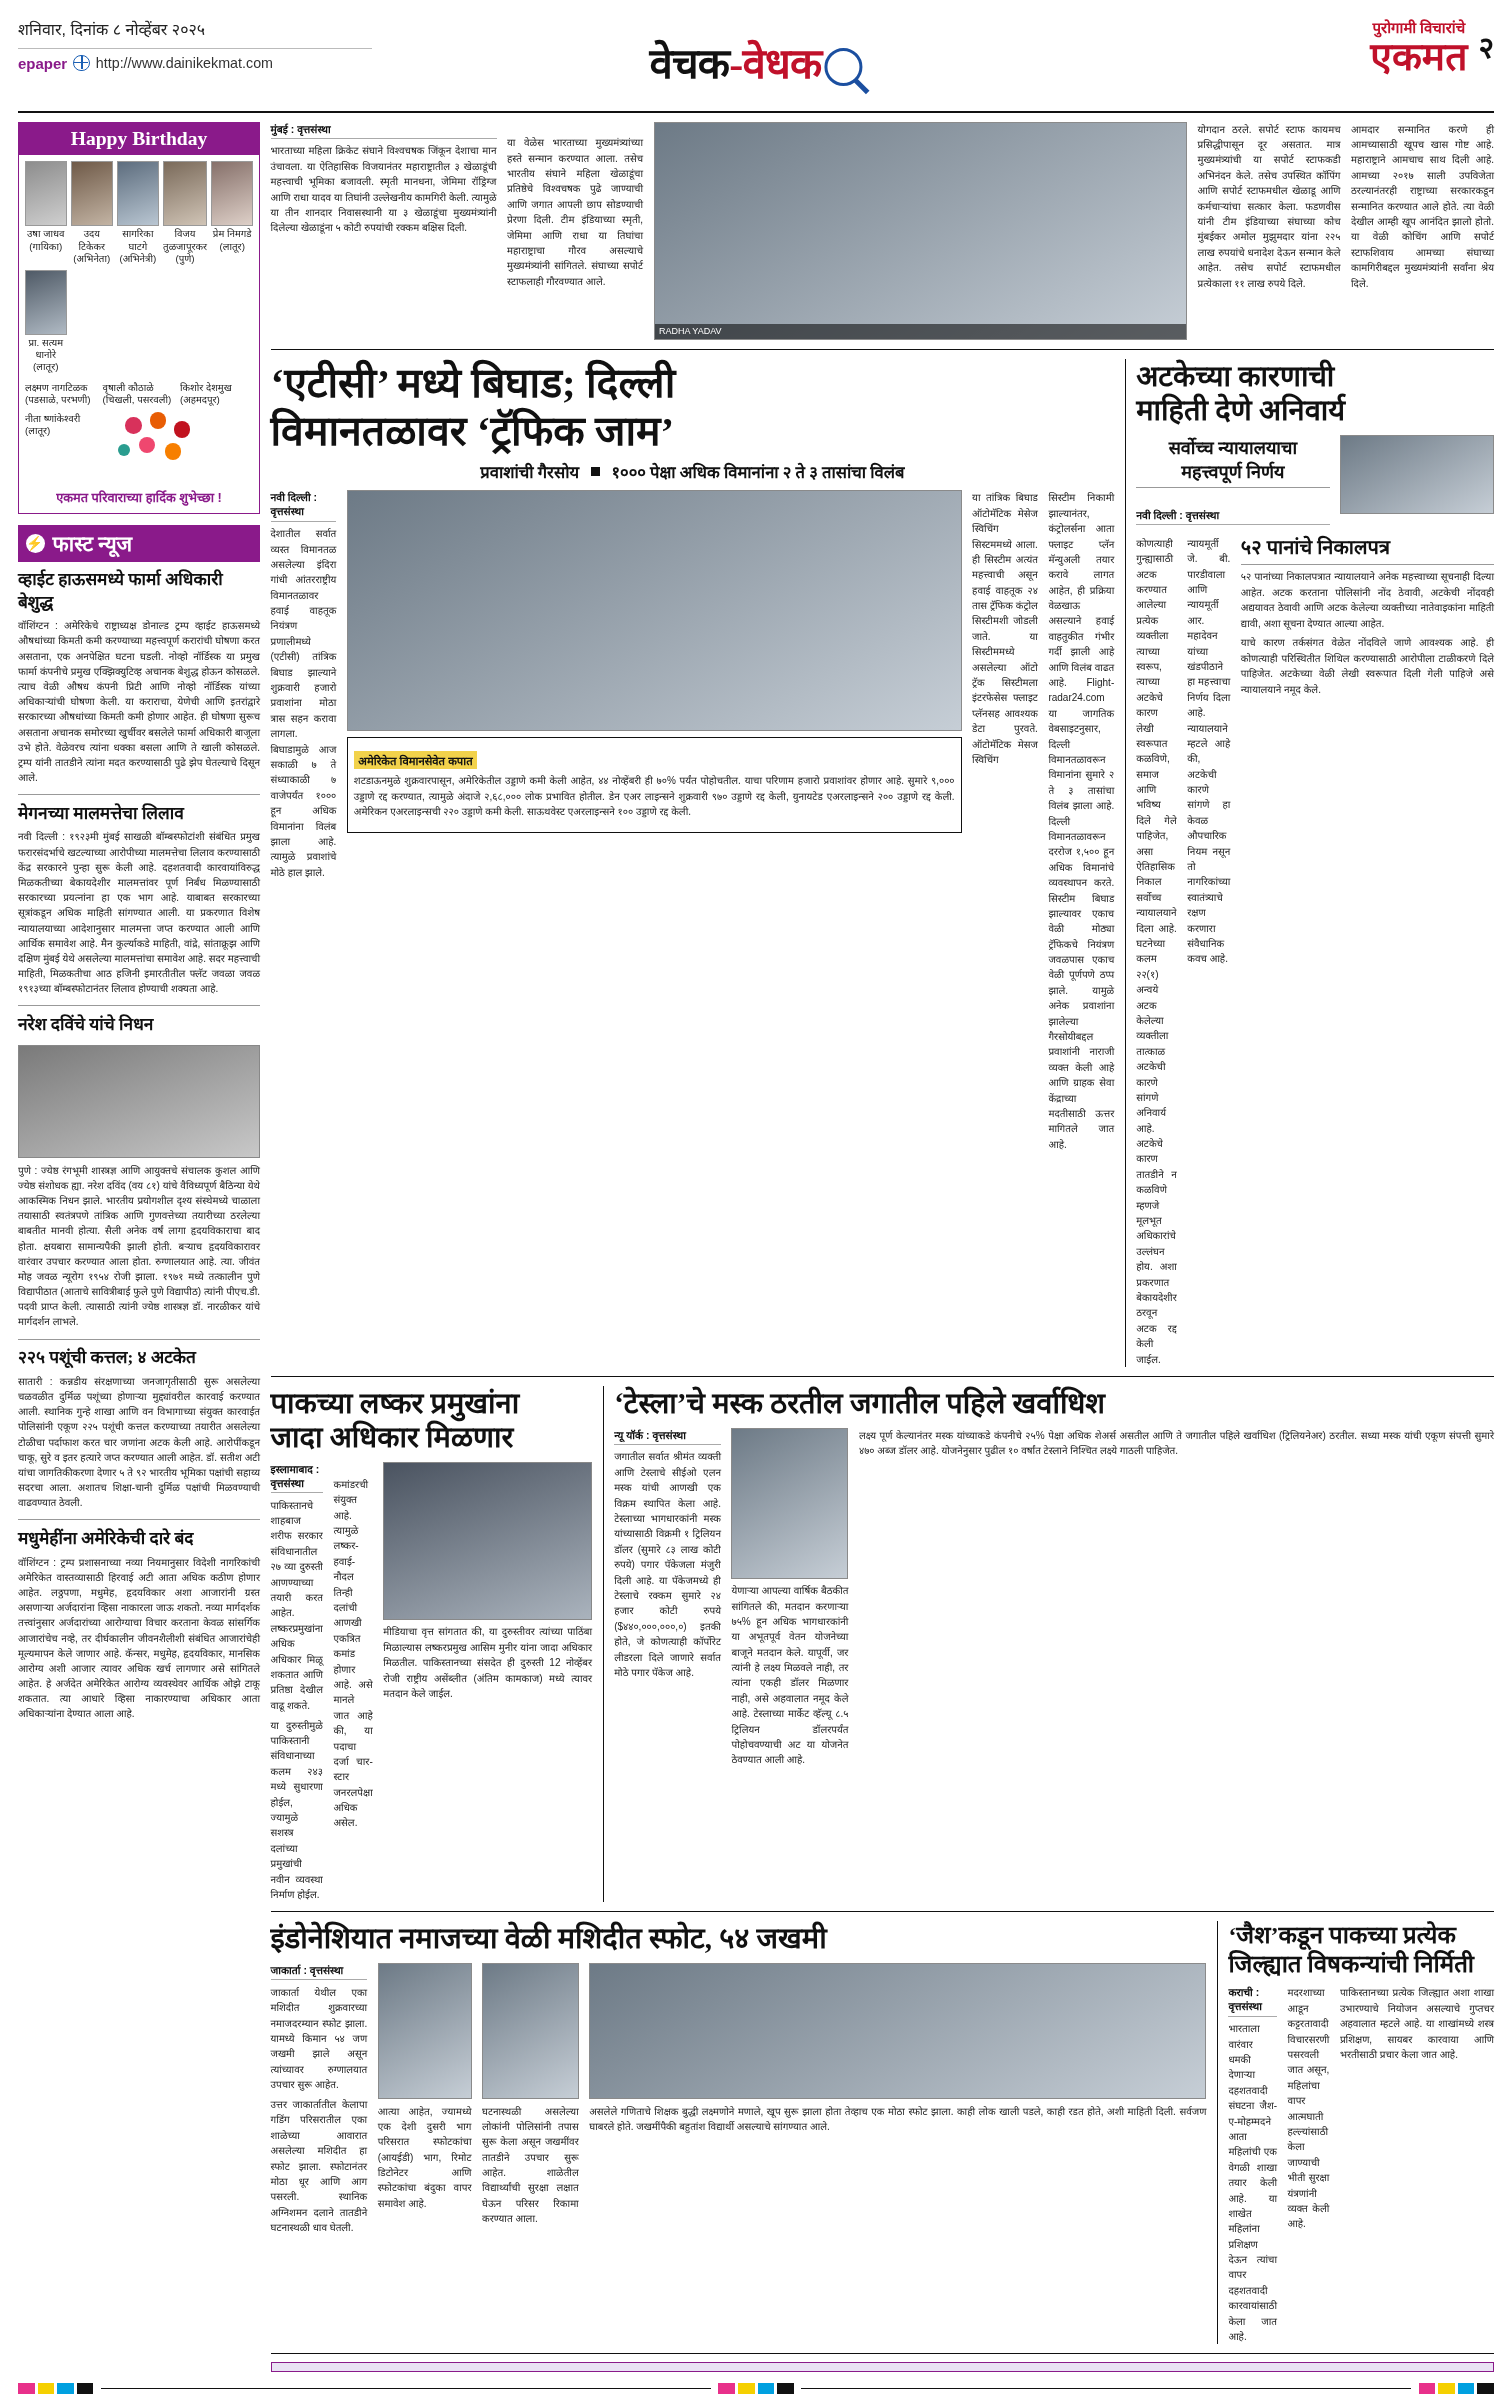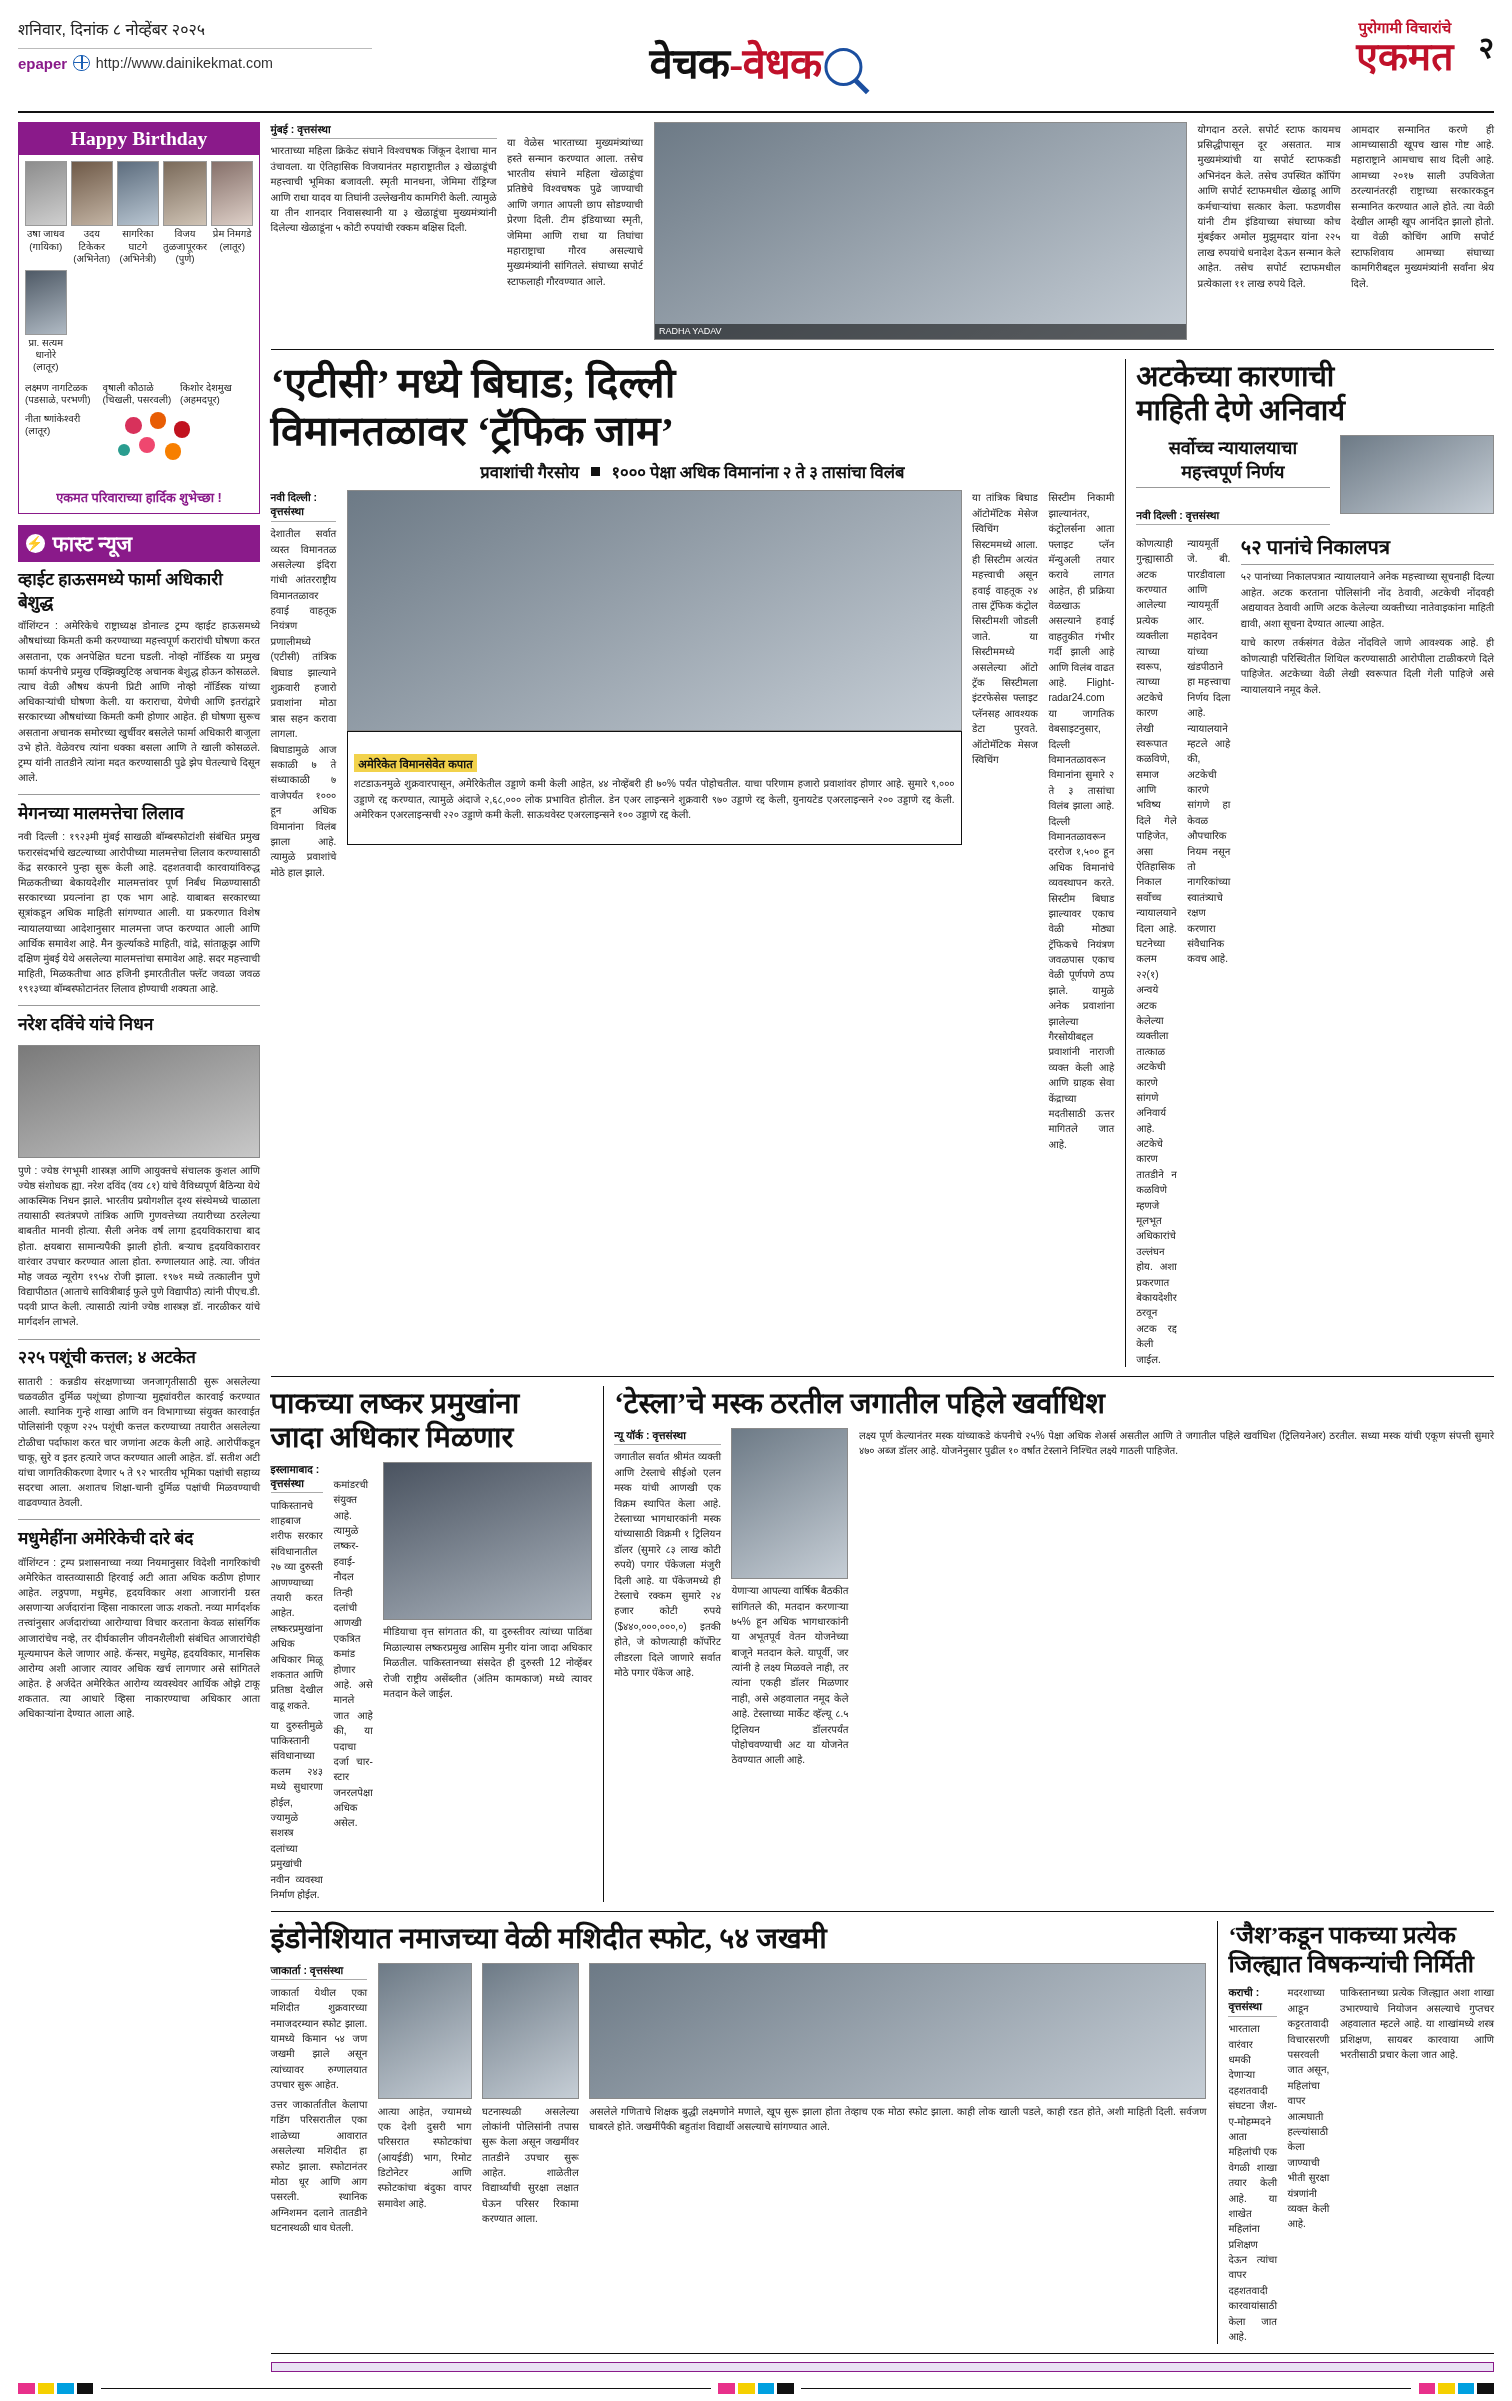--- a/index.html
+++ b/index.html
@@ -22,21 +22,21 @@
   .globe { width:16.6px; height:16.6px; border-radius:50%; border:1.5px solid #1a5fb4; display:inline-block; position:relative; }
   .globe:before { content:""; position:absolute; left:6.8px; top:0; width:1.5px; height:13.6px; background:#1a5fb4; }
   .globe:after { content:""; position:absolute; left:0; top:6px; width:13.6px; height:1.5px; background:#1a5fb4; }
 
   .mast-center { position:absolute; left:50%; transform:translateX(-50%); top:19.6px; text-align:center; }
   .mast-center .title { font-family:"Liberation Serif", serif; font-size:42px; font-weight:bold; letter-spacing:-0.8px; }
   .mast-center .title .red { color:#c0112a; }
   .mag { display:inline-block; width:38px; height:38px; border:3.8px solid #1b4fa0; border-radius:50%; position:relative; vertical-align:-7.5px; margin-left:3px; }
   .mag:after { content:""; position:absolute; right:-10.5px; bottom:-6px; width:16.6px; height:4.5px; background:#1b4fa0; transform:rotate(45deg); }
 
-  .mast-right { position:absolute; right:0; top:3px; text-align:right; display:flex; align-items:center; gap:25px; }
+  .mast-right { position:absolute; right:0; top:3px; text-align:right; display:flex; align-items:center; gap:11px; }
   .brand-block { text-align:center; }
   .brand-top { color:#c0112a; font-weight:bold; font-size:15px; font-family:"Liberation Serif", serif; }
   .brand-main { color:#c0112a; font-weight:bold; font-size:39px; font-family:"Liberation Serif", serif; line-height:1; }
   .pageno { font-size:30px; font-weight:bold; font-family:"Liberation Serif", serif; }
 
   
   .body-grid { display:flex; gap:10.5px; margin-top:9px; }
   .col-left { width:242px; flex:0 0 242px; }
   .col-main { flex:1 1 auto; }
 
@@ -71,21 +71,21 @@
   .h-big { font-size:41px; }
   .h-mid { font-size:29px; }
   .h-sm { font-size:24px; }
   .dateline { font-size:10.5px; font-weight:bold; border-bottom:0.8px solid #aaa; padding-bottom:2.3px; margin-bottom:4.5px; }
   .cols { display:flex; gap:10.5px; }
   .txt { font-size:10px; line-height:1.54; text-align:justify; color:#222; }
   .photo { background:linear-gradient(150deg,#6d7a86,#c6ced6); border:0.8px solid #8a8a8a; position:relative; }
   .cap { position:absolute; left:0; right:0; bottom:0; background:rgba(0,0,0,.55); color:#fff; font-size:9px; padding:2.3px 4.5px; }
   .subhead { text-align:center; font-family:"Liberation Serif", serif; font-size:16.6px; font-weight:bold; padding:4.5px 0 7.5px; }
   .subhead .sq { display:inline-block; width:9px; height:9px; background:#111; margin:0 7.5px; vertical-align:1.5px; }
-  .boxnote { border:0.8px solid #111; padding:22px 6px; }
+  .boxnote { border:0.8px solid #111; padding:13px 6px; margin-top:6px; }
   .boxnote .bt { background:#f2d24b; font-weight:bold; font-size:11.3px; display:inline-block; padding:1.5px 4.5px; margin-bottom:3.8px; }
   .kicker { background:#e9e2f4; border:0.8px solid #8a1a8a; color:#111; font-size:11.3px; padding:3.8px 7.5px; display:flex; gap:7.5px; align-items:center; margin-bottom:7.5px; }
   .sub-rule { font-family:"Liberation Serif", serif; font-weight:bold; font-size:18px; text-align:center; border-bottom:0.8px solid #999; padding-bottom:4.5px; margin-bottom:20px; }
   .portrait { width:100%; height:158px; background:linear-gradient(160deg,#4a5360,#aab3bd); border:0.8px solid #888; }
 
   
   .footbar { position:absolute; left:18px; right:18px; bottom:7.5px; display:flex; justify-content:space-between; align-items:center; }
   .swatches { display:flex; gap:3px; }
   .sw { width:16.6px; height:10.5px; }
   .line { flex:1 1 auto; height:0.8px; background:#111; margin:0 7.5px; }

